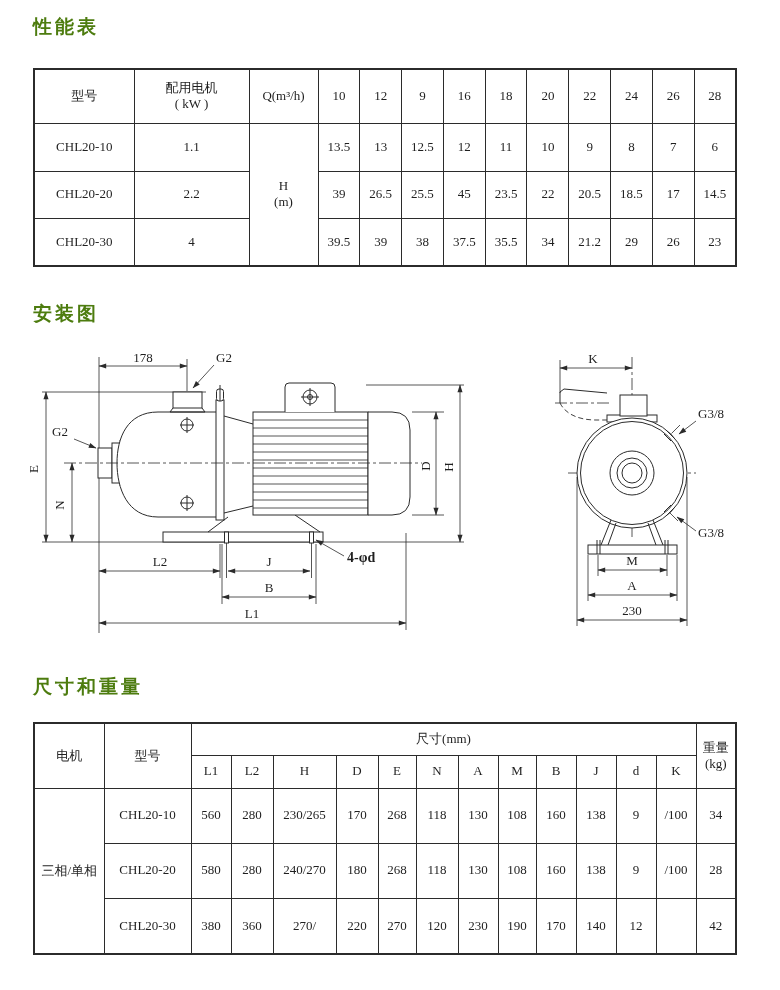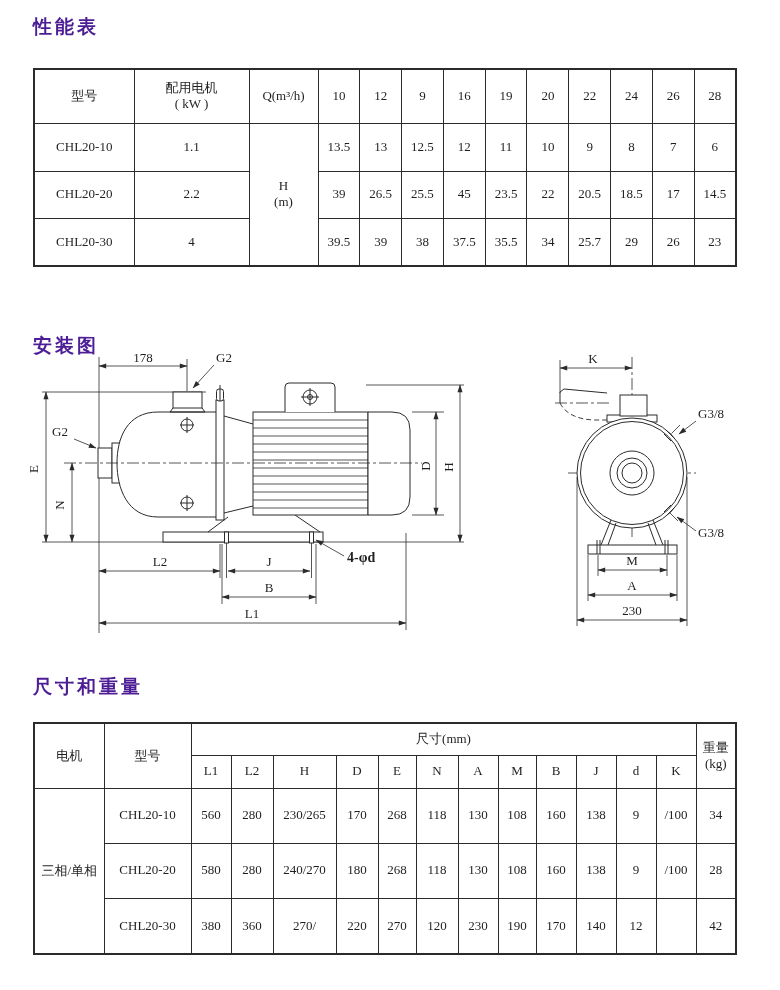--- a/index.html
+++ b/index.html
@@ -5,24 +5,24 @@
   html,body { margin:0; padding:0; }
   body {
     width:780px; height:990px; position:relative; overflow:hidden;
     background:#ffffff; color:#1f1f1f;
     font-family:"Liberation Serif","DejaVu Serif",serif;
   }
   .sec-title {
     position:absolute; left:33px; margin:0;
     font-family:"DejaVu Sans","Liberation Sans",sans-serif;
     font-weight:bold; font-size:19px; line-height:20px;
-    letter-spacing:3px; color:#4c1d95;
+    letter-spacing:3px; color:#4d7c0f;
   }
   #title-perf { top:16px; }
-  #title-install { top:303px;margin-top:32px; }
+  #title-install { top:303px; }
   #title-dims { top:676px; }
 
   table.sheet {
     position:absolute; border-collapse:collapse; table-layout:fixed;
     border:2px solid #2b2b2b;
   }
   table.sheet td {
     border:1px solid #2b2b2b; text-align:center; vertical-align:middle;
     padding:0; overflow:hidden; font-size:13px; line-height:1.25; color:#1f1f1f;
   }
@@ -70,21 +70,21 @@
     <td class="cn">型号</td>
     <td class="cn">
       <div>配用电机</div>
       <div>( kW )</div>
     </td>
     <td>Q(m³/h)</td>
     <td>10</td>
     <td>12</td>
     <td>9</td>
     <td>16</td>
-    <td>19</td>
+    <td>18</td>
     <td>20</td>
     <td>22</td>
     <td>24</td>
     <td>26</td>
     <td>28</td>
   </tr>
   <tr class="h48">
     <td>CHL20-10</td>
     <td>1.1</td>
     <td rowspan="3">
@@ -118,21 +118,21 @@
   </tr>
   <tr class="h48">
     <td>CHL20-30</td>
     <td>4</td>
     <td>39.5</td>
     <td>39</td>
     <td>38</td>
     <td>37.5</td>
     <td>35.5</td>
     <td>34</td>
-    <td>25.7</td>
+    <td>21.2</td>
     <td>29</td>
     <td>26</td>
     <td>23</td>
   </tr>
 </tbody>
   </table>
 
 <h2 class="sec-title" id="title-install">安装图</h2>
 
 <svg id="diagram" width="720" height="300" viewBox="0 0 720 300">

